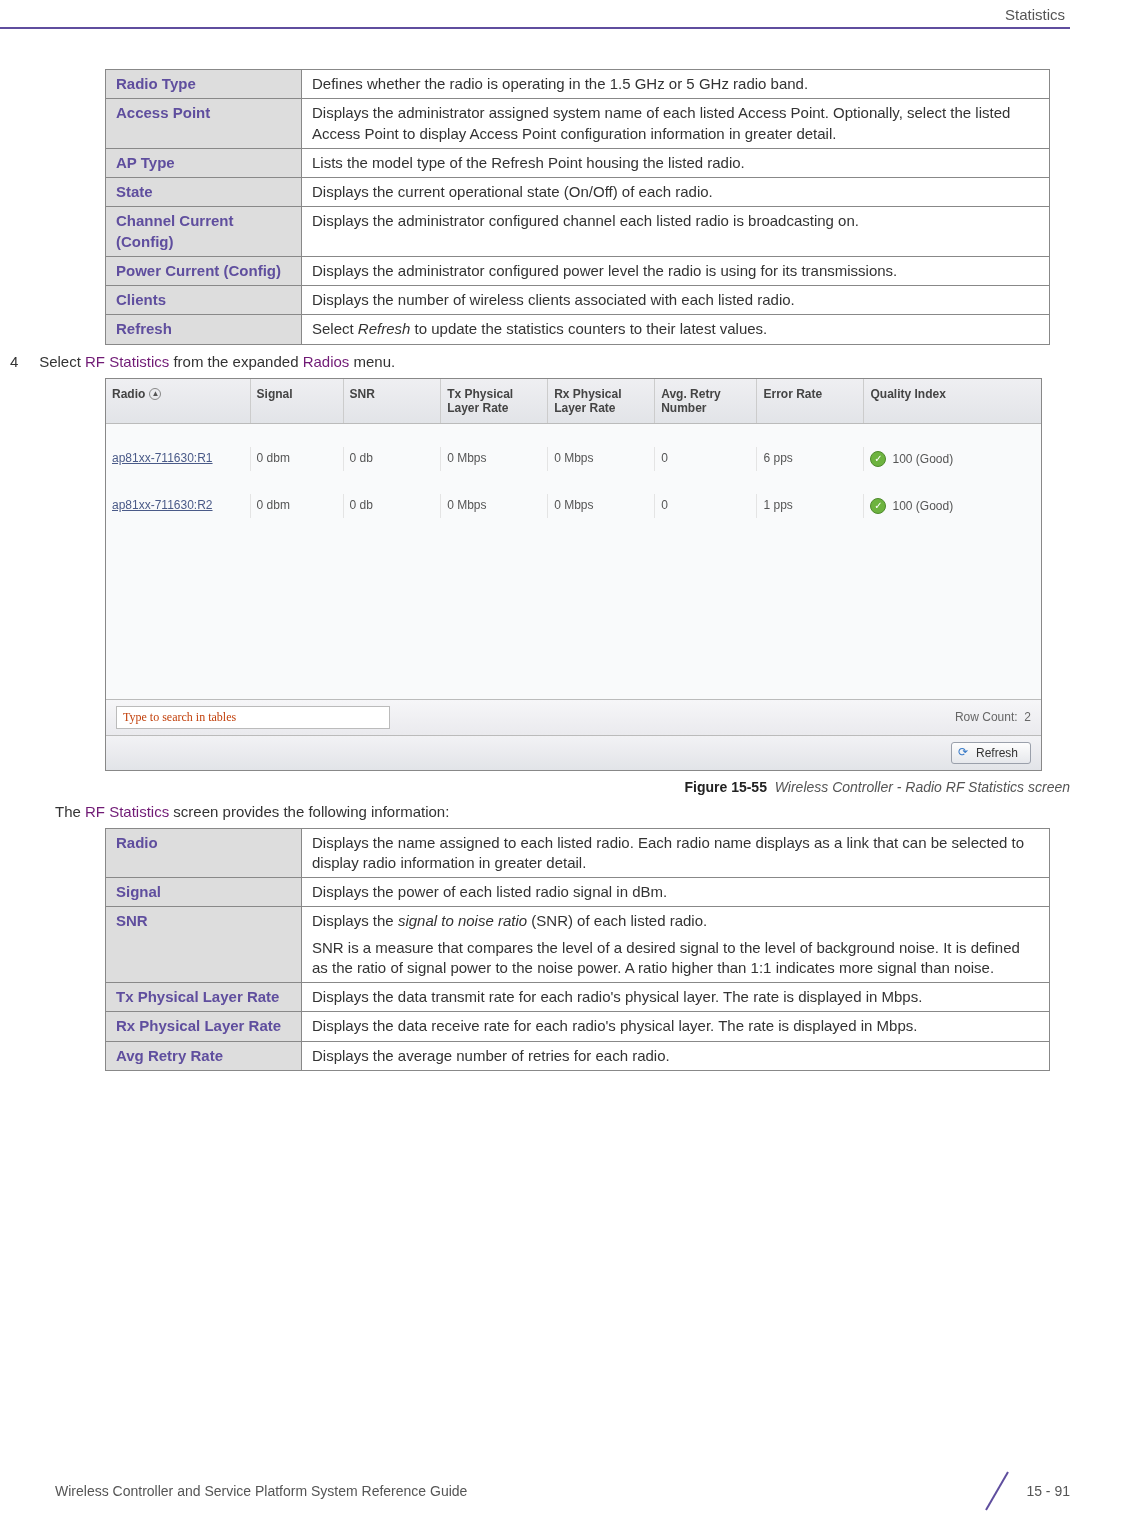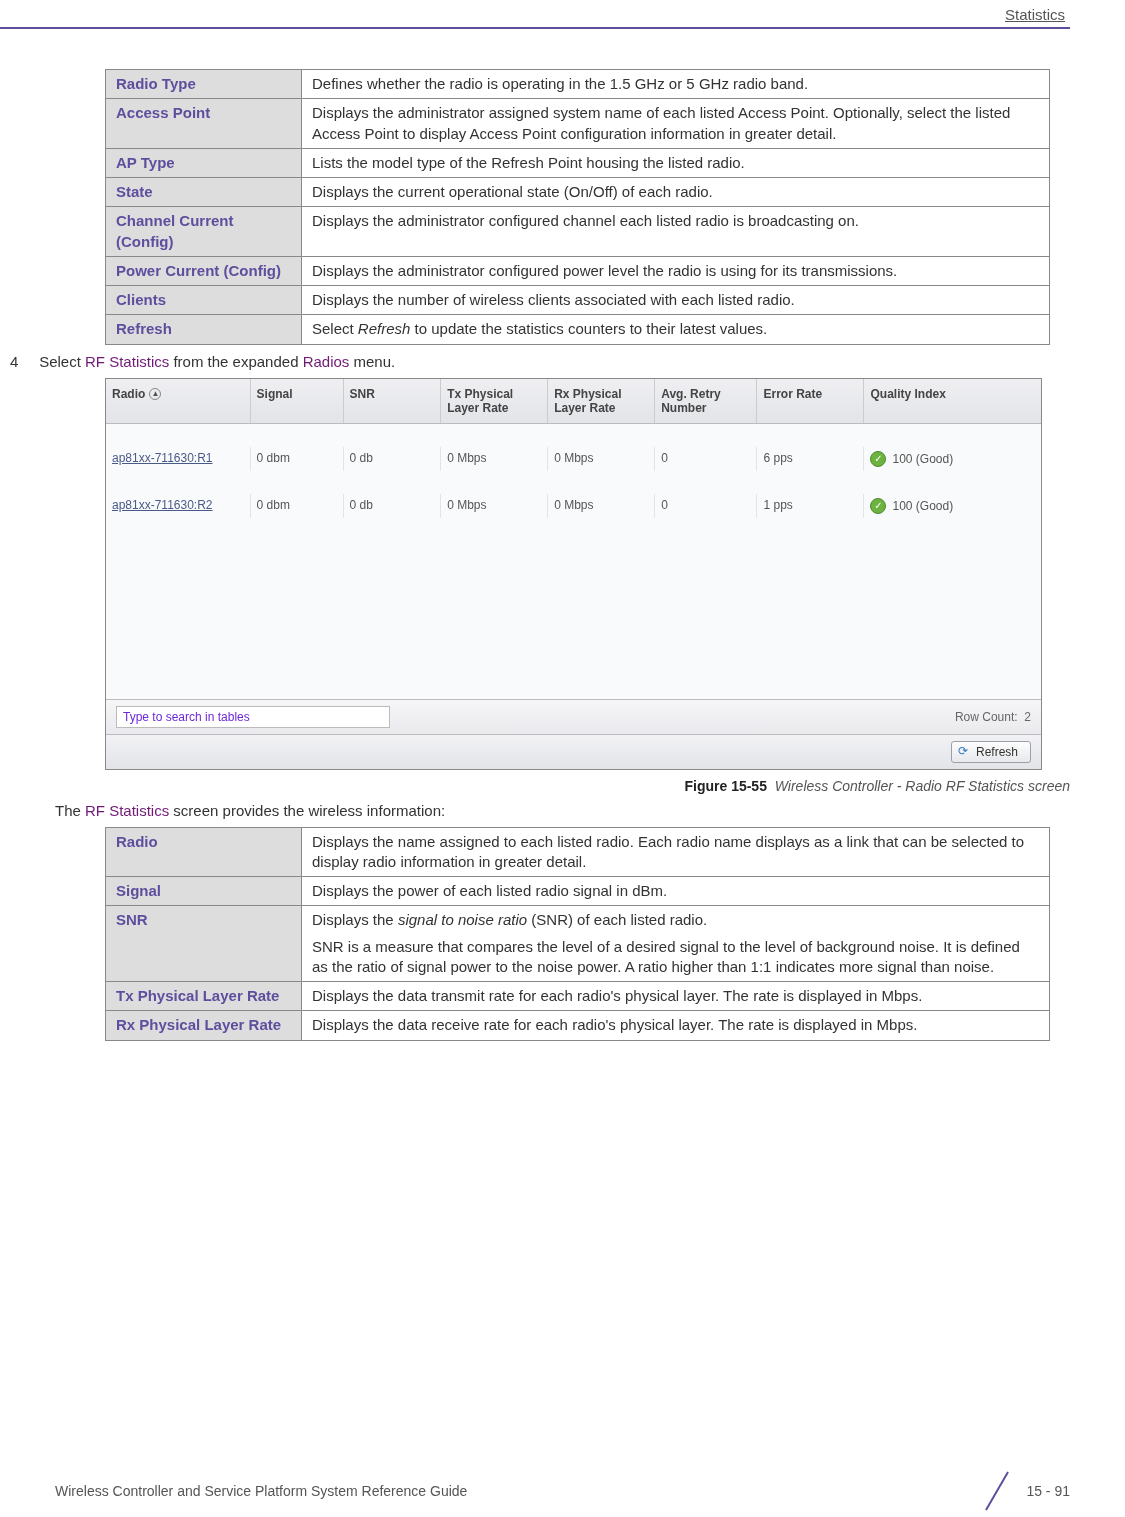--- a/index.html
+++ b/index.html
@@ -14,21 +14,20 @@
     background: #fff;
   }
   .page {
     padding: 0 55px 0 0;
   }
   .header-right {
     text-align: right;
     color: #555;
     font-size: 15px;
     padding: 6px 5px 4px 0;
-    text-decoration: underline;
   }
   .purple-bar {
     height: 2px;
     background: #5f4e9e;
     margin: 0 0 40px 0;
   }
   table.defs {
     border-collapse: collapse;
     width: 945px;
     margin-left: 105px;
@@ -128,22 +127,23 @@
     border-top: 1px solid #bbb;
     padding: 6px 10px;
     font-size: 12px;
     color: #666;
   }
   .ss-footer1 input {
     border: 1px solid #bbb;
     font-size: 12px;
     padding: 3px 6px;
     width: 260px;
-    color: #6d28d9;
+    color: #c2410c;
     background: #fff;
+    font-family: Liberation Serif, serif;
   }
   .ss-footer2 {
     display: flex;
     justify-content: flex-end;
     align-items: center;
     background: linear-gradient(#f2f2f5, #e2e4e8);
     border-top: 1px solid #bbb;
     padding: 6px 10px;
   }
   .refresh-btn {
@@ -301,21 +301,21 @@
         <span>Refresh</span>
       </div>
     </div>
   </div>
 
   <div class="figure-caption">
     <b>Figure 15-55</b>&nbsp; <i>Wireless Controller - Radio RF Statistics screen</i>
   </div>
 
   <div class="para">
-    <span>The </span><span class="bold-purple">RF Statistics</span><span> screen provides the wireless information:</span>
+    <span>The </span><span class="bold-purple">RF Statistics</span><span> screen provides the following information:</span>
   </div>
 
   <table class="defs">
     <tbody>
         <tr>
           <td class="term">Radio</td>
           <td>Displays the name assigned to each listed radio. Each radio name displays as a link that can be selected to display radio information in greater detail.</td>
         </tr>
     <tr>
           <td class="term">Signal</td>
@@ -328,20 +328,24 @@
         <div style="margin-top:6px">SNR is a measure that compares the level of a desired signal to the level of background noise. It is defined as the ratio of signal power to the noise power. A ratio higher than 1:1 indicates more signal than noise.</div>
       </td>
     </tr>
     <tr>
           <td class="term">Tx Physical Layer Rate</td>
           <td>Displays the data transmit rate for each radio's physical layer. The rate is displayed in Mbps.</td>
         </tr>
     <tr>
           <td class="term">Rx Physical Layer Rate</td>
           <td>Displays the data receive rate for each radio's physical layer. The rate is displayed in Mbps.</td>
+        </tr>
+    <tr>
+          <td class="term">Avg Retry Rate</td>
+          <td>Displays the average number of retries for each radio.</td>
         </tr>
   </tbody>
     </table>
 </div>
 
 <div class="footer">
   <span>Wireless Controller and Service Platform System Reference Guide</span>
   <span style="display:flex;align-items:center;gap:12px">
     <span class="slash"></span>
     <span>15 - 91</span>

